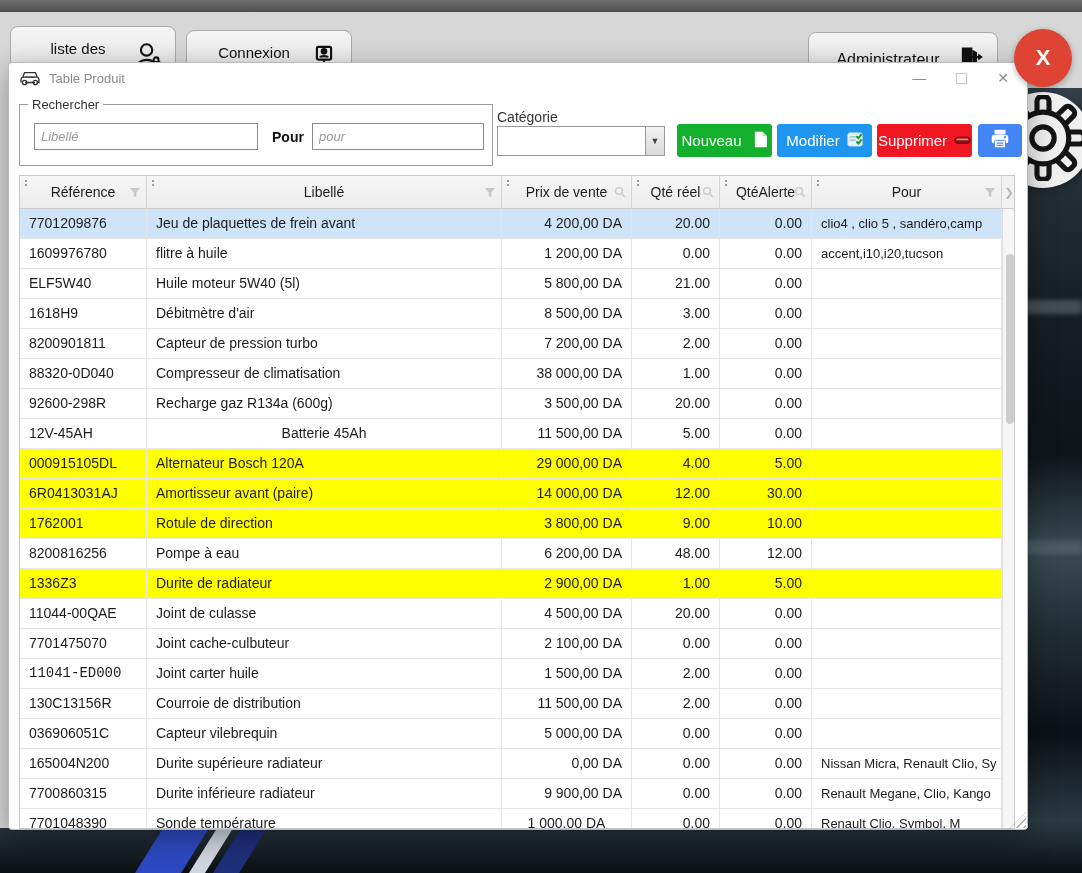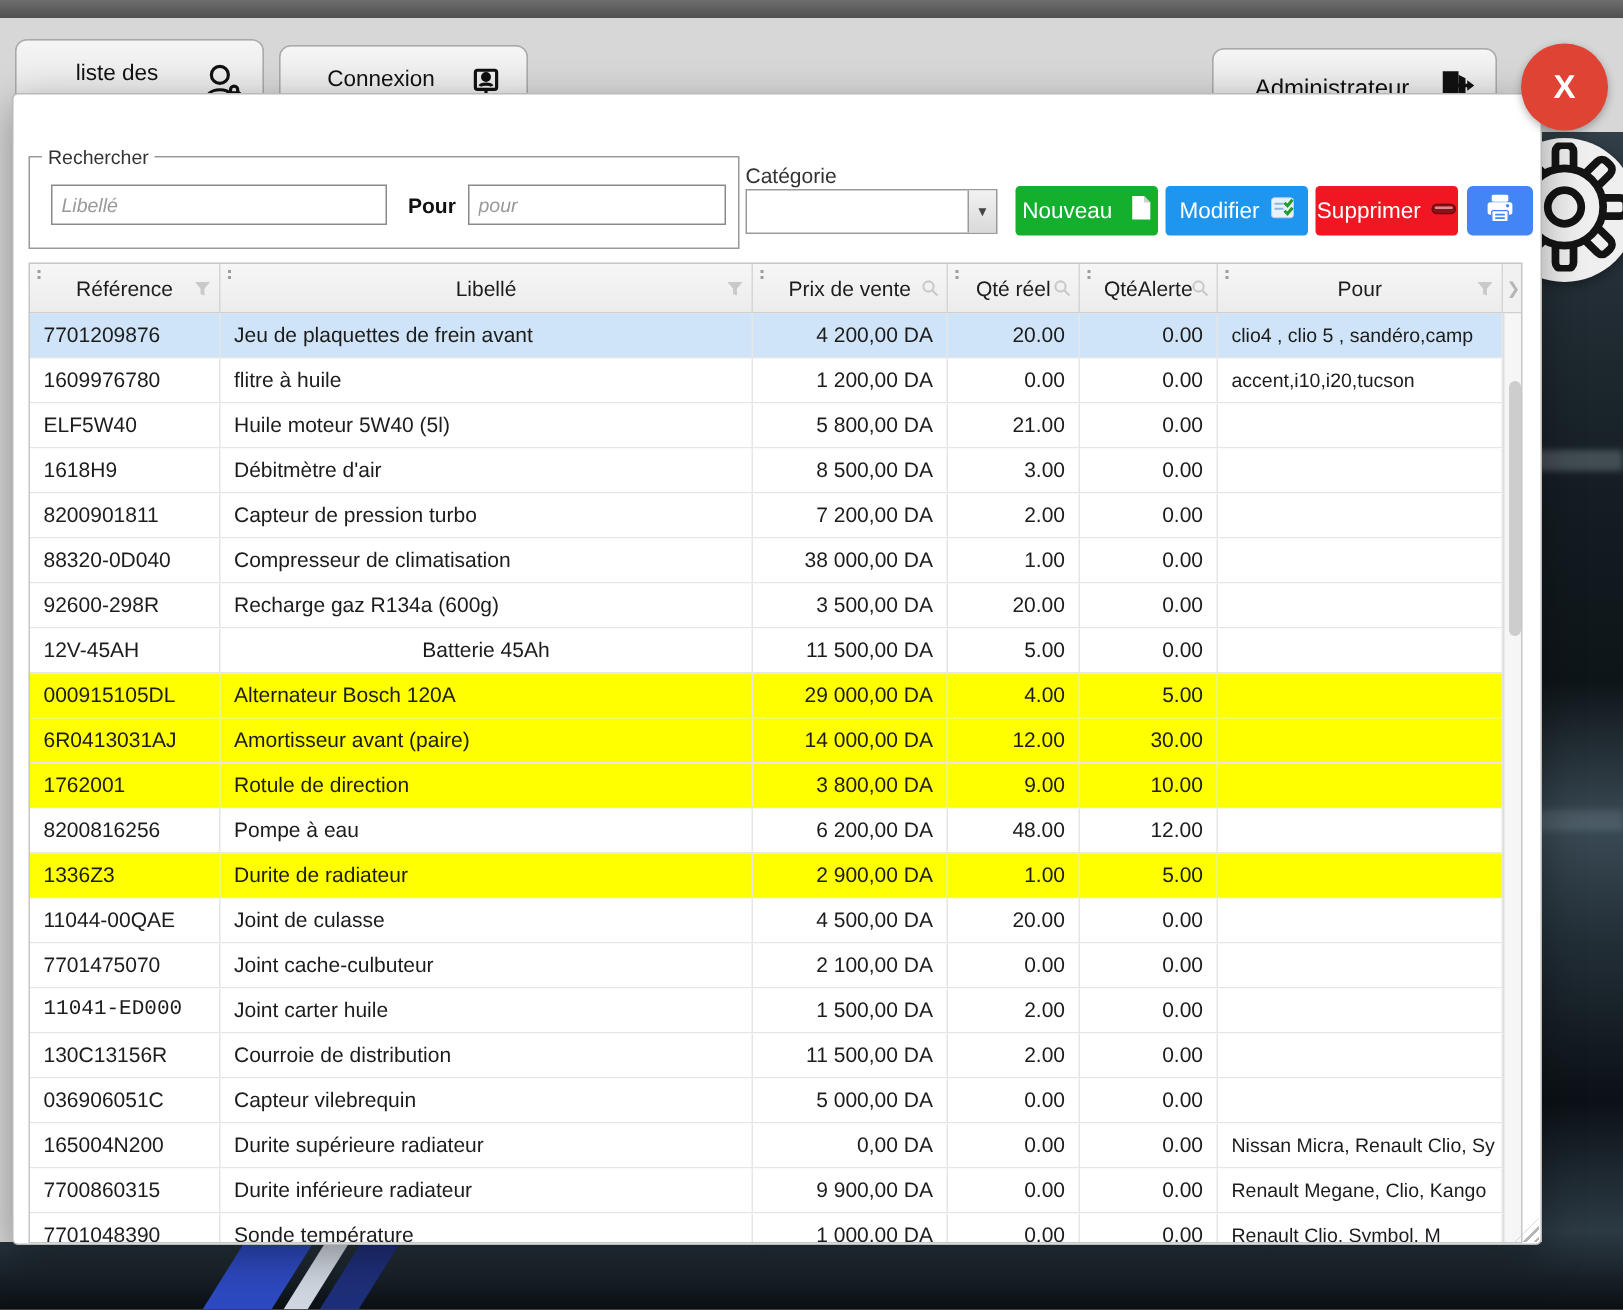--- a/index.html
+++ b/index.html
@@ -186,20 +186,36 @@
           </g>
           <circle cx="50" cy="50" r="30"></circle>
           <circle cx="50" cy="50" r="13"></circle>
         </g>
       </svg>
     </span>
   </div>
 
   <div class="dialog">
 
+    <div class="titlebar">
+      <span class="wicon">
+        <svg width="22" height="18" viewBox="0 0 24 20" fill="none" stroke="#333" stroke-width="1.5">
+          <path d="M4 9l2-5h12l2 5c1.5.3 2 1.2 2 3v3h-2.5M2 15v-3c0-1.8.5-2.7 2-3h16M6.5 15h11"></path>
+          <circle cx="6" cy="15" r="2.4"></circle>
+            <circle cx="18" cy="15" r="2.4"></circle>
+          <path d="M7 9h10" stroke-width="1"></path>
+        </svg>
+      </span>
+      <span class="wtitle">Table Produit</span>
+      <span class="wctrls">
+        <span class="wctrl">—</span>
+        <span class="wctrl maxbox"></span>
+        <span class="wctrl">✕</span>
+      </span>
+    </div>
 
     <div class="searchgroup">
       <span class="glabel">Rechercher</span>
       <input class="inp-libelle" type="text" placeholder="Libellé" style="">
       <span class="pourlab">Pour</span>
       <input class="inp-pour" type="text" placeholder="pour" style="">
     </div>
 
     <span class="catlabel">Catégorie</span>
     <div class="combo">
@@ -454,21 +470,21 @@
             <div class="gcell" style="width: 127px;">7700860315</div>
             <div class="gcell" style="width: 355px;">Durite inférieure radiateur</div>
             <div class="gcell num" style="width: 130px;">9 900,00 DA</div>
             <div class="gcell num" style="width: 88px;">0.00</div>
             <div class="gcell num" style="width: 92px;">0.00</div>
             <div class="gcell pour" style="width: 190px;">Renault Megane, Clio, Kango</div>
           </div>
           <div class="grow normal partial">
             <div class="gcell" style="width: 127px;">7701048390</div>
             <div class="gcell" style="width: 355px;">Sonde température</div>
-            <div class="gcell num" style="width: 130px;">1 000,00 DA</div>
+            <div class="gcell num" style="width: 130px; text-align: center;">1 000,00 DA</div>
             <div class="gcell num" style="width: 88px;">0.00</div>
             <div class="gcell num" style="width: 92px;">0.00</div>
             <div class="gcell pour" style="width: 190px;">Renault Clio, Symbol, M</div>
           </div>
         </div>
       <div class="vscroll">
         <div class="vthumb"></div>
       </div>
     </div>
 

